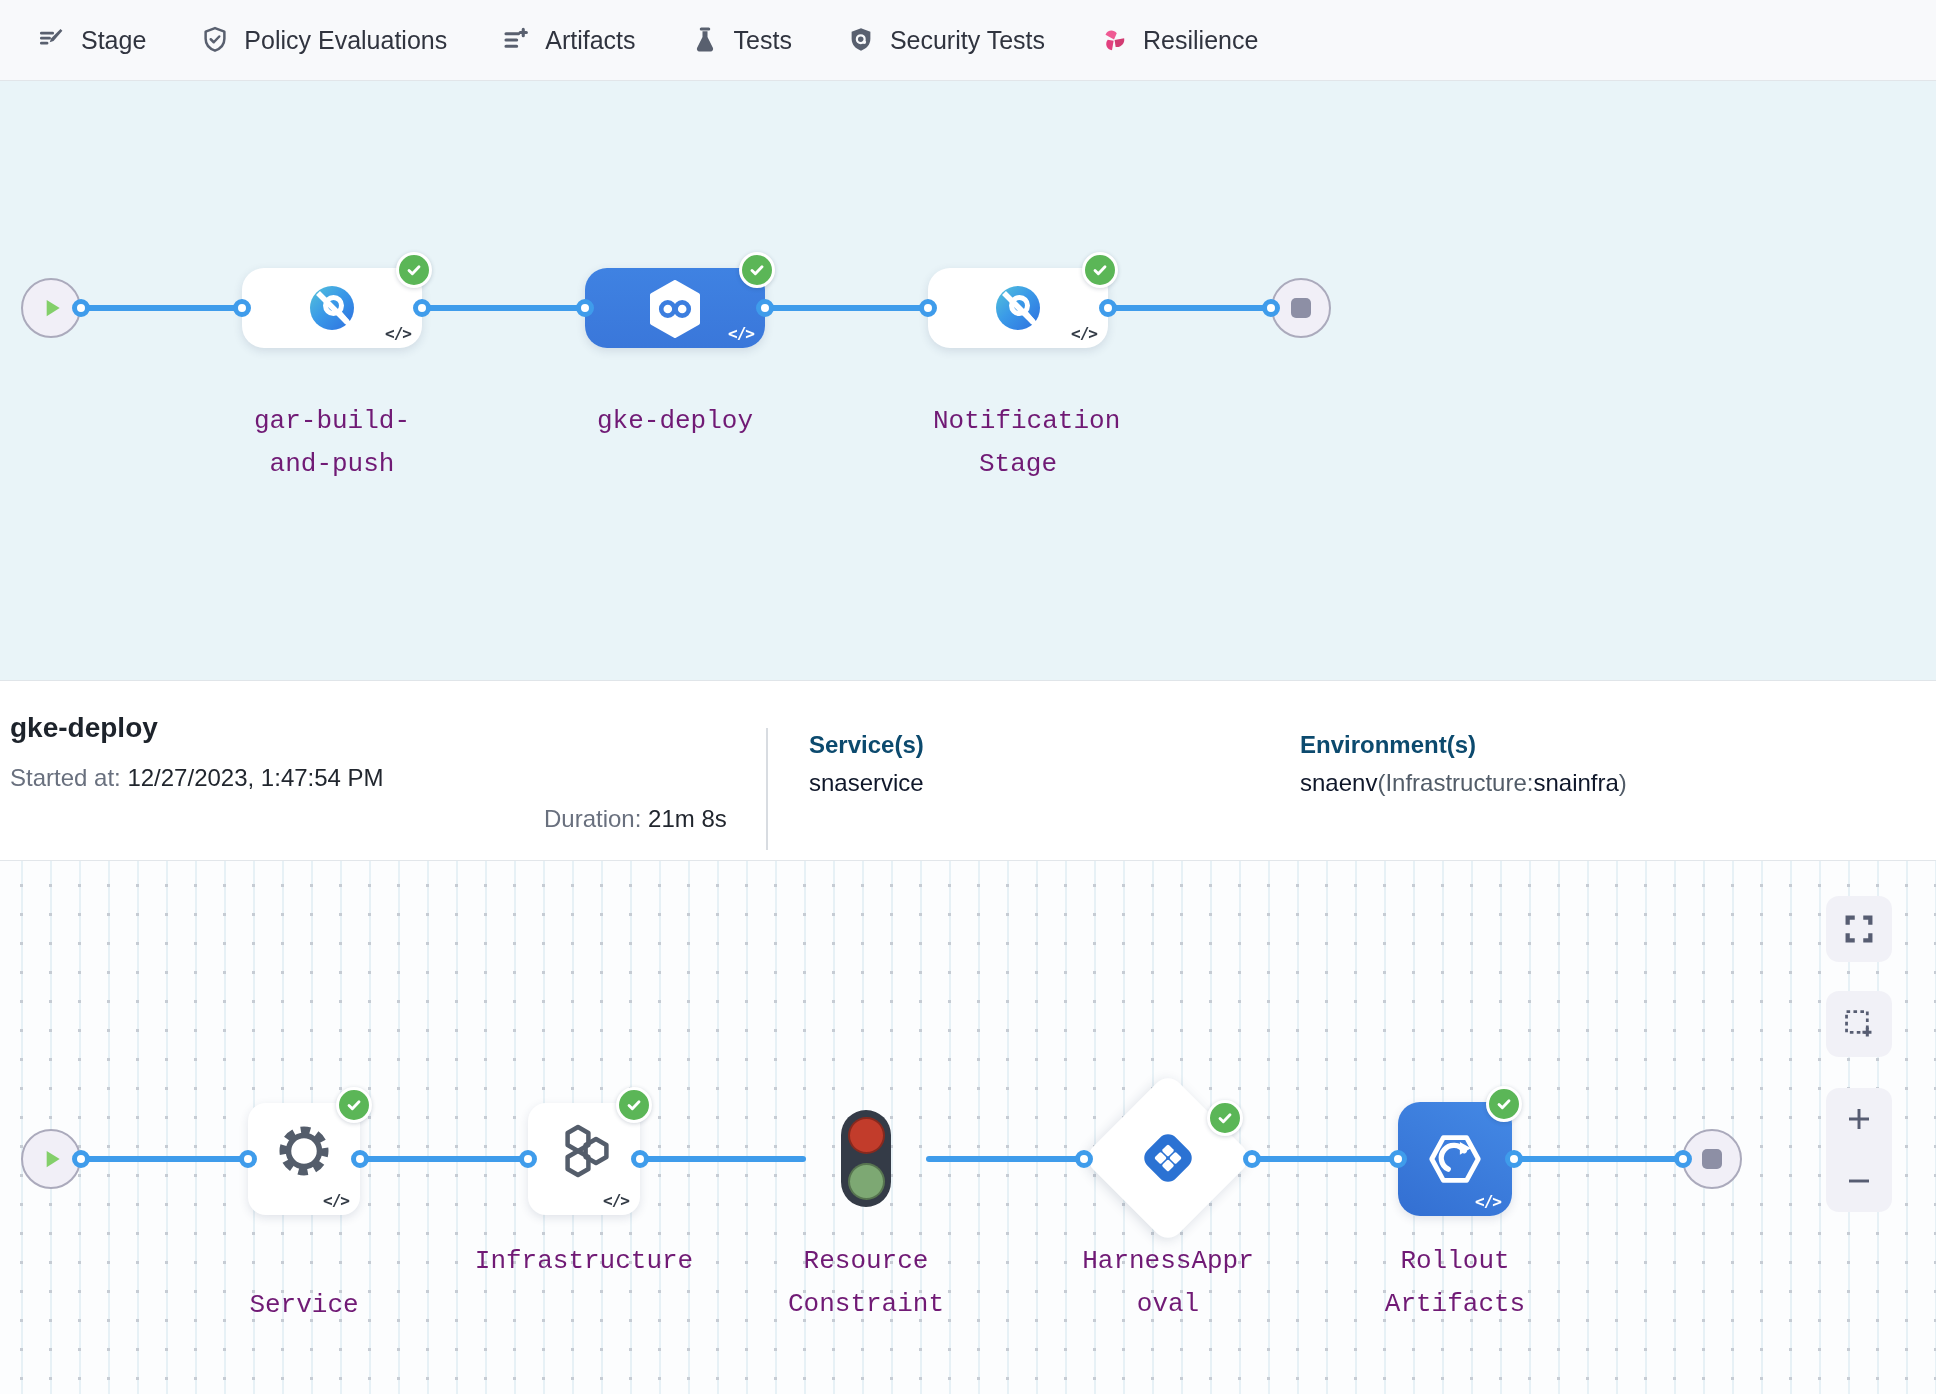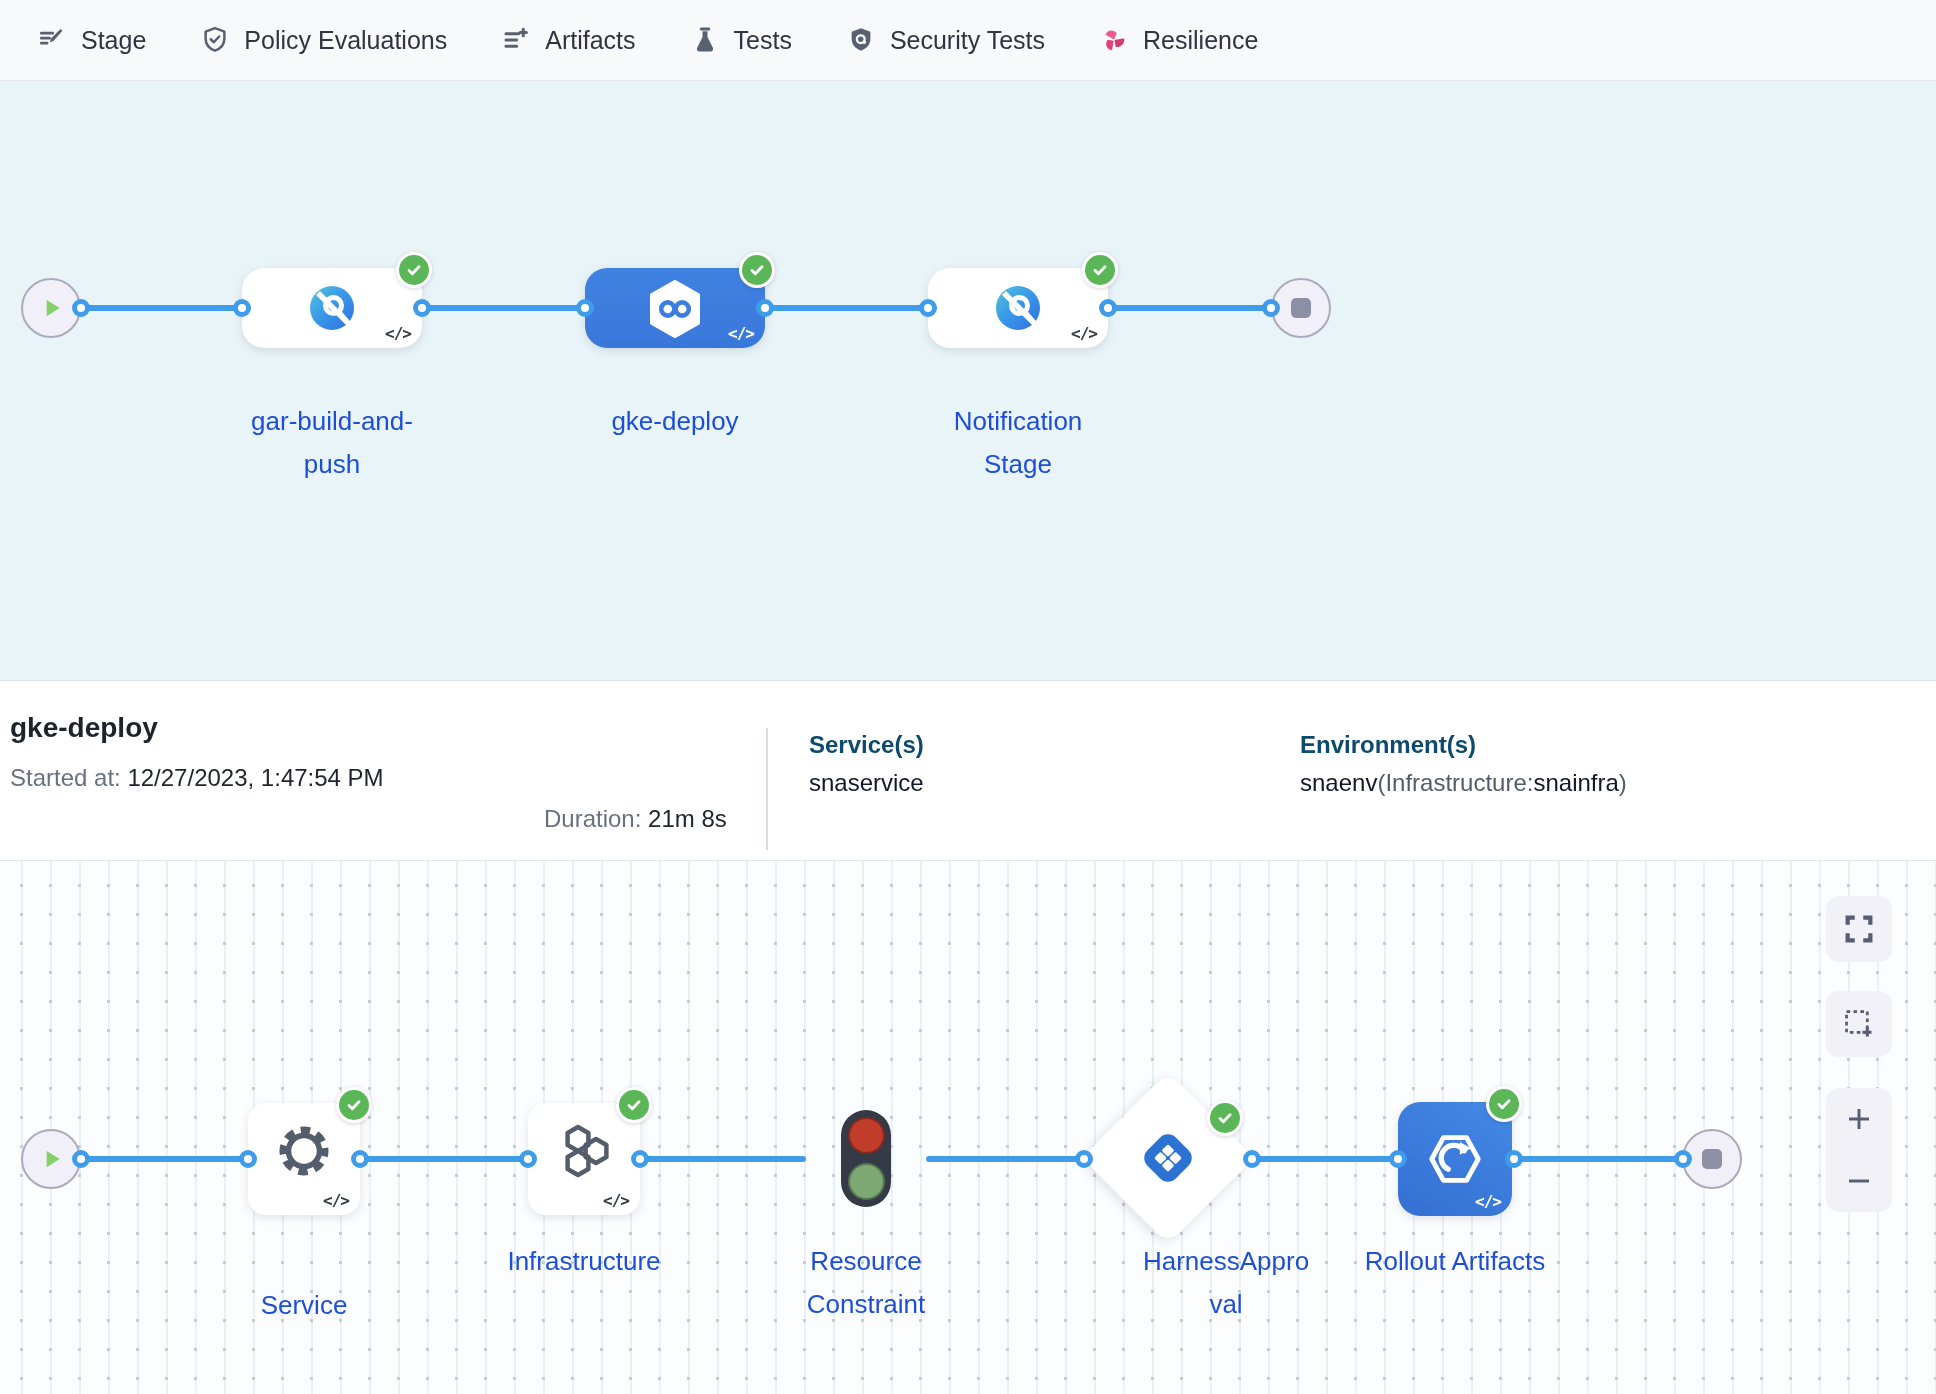--- a/index.html
+++ b/index.html
@@ -69,21 +69,21 @@
   }
   .code-glyph.light{color:#ffffff;}
   .badge{
     position:absolute;width:30px;height:30px;border-radius:50%;
     background:#5bb657;border:3px solid #ffffff;box-sizing:content-box;z-index:6;
     display:flex;align-items:center;justify-content:center;
     box-shadow:0 1px 4px rgba(30,50,80,.2);
   }
   .node-label{
     position:absolute;z-index:2;text-align:center;
-    font-size:26px;line-height:43px;color:#1d4ed8;
+    font-size:26px;line-height:43px;color:#701a75;font-family:Liberation Mono, monospace;
   }
   .diamond{
     position:absolute;left:1107px;top:1097px;width:122px;height:122px;background:#fff;
     border-radius:16px;transform:rotate(45deg);
     box-shadow:0 3px 12px rgba(35,55,90,.15);z-index:3;cursor:pointer;
   }
   .traffic-light{
     position:absolute;left:841px;top:1110px;width:50px;height:97px;
     background:#343b47;border-radius:25px;z-index:3;cursor:pointer;
     display:flex;flex-direction:column;align-items:center;justify-content:space-between;
@@ -326,21 +326,21 @@
       <rect x="19.2" y="29.8" width="9" height="9" rx="1.6"></rect>
       <rect x="29.8" y="29.8" width="9" height="9" rx="1.6"></rect>
     </g>
   </g>
 </svg>
 <div class="badge" style="left:1207px;top:1100px;">
   <svg width="20" height="20" viewBox="0 0 24 24">
       <path d="M6 12.5l4 4 8-8.5" stroke="#fff" stroke-width="3.4" fill="none" stroke-linecap="round" stroke-linejoin="round"></path>
     </svg>
 </div>
-<div class="node-label" style="left:1140px;top:1240px;width:172px;overflow-wrap:anywhere;">HarnessApproval</div>
+<div class="node-label" style="left:1082px;top:1240px;width:172px;overflow-wrap:anywhere;">HarnessApproval</div>
 
 <div class="step-node blue" style="left:1398px;top:1102px;width:114px;height:114px;border-radius:22px;">
   <svg class="node-icon" style="left:26px;top:26px;" width="62" height="62" viewBox="0 0 64 64" fill="none" stroke="#fff">
     <path d="M20 10h24l12 22-12 22H20L8 32z" stroke-width="5" stroke-linejoin="round"></path>
     <path d="M25 42.5A13 13 0 1 1 41.5 23.5" stroke-width="5.5" stroke-linecap="round"></path>
     <polygon points="37,14.5 37,27.5 48.5,21" fill="#fff" stroke="none"></polygon>
   </svg>
   <span class="code-glyph light">&lt;/&gt;</span>
   <div class="badge" style="right:-10px;top:-16px;">
     <svg width="20" height="20" viewBox="0 0 24 24">

